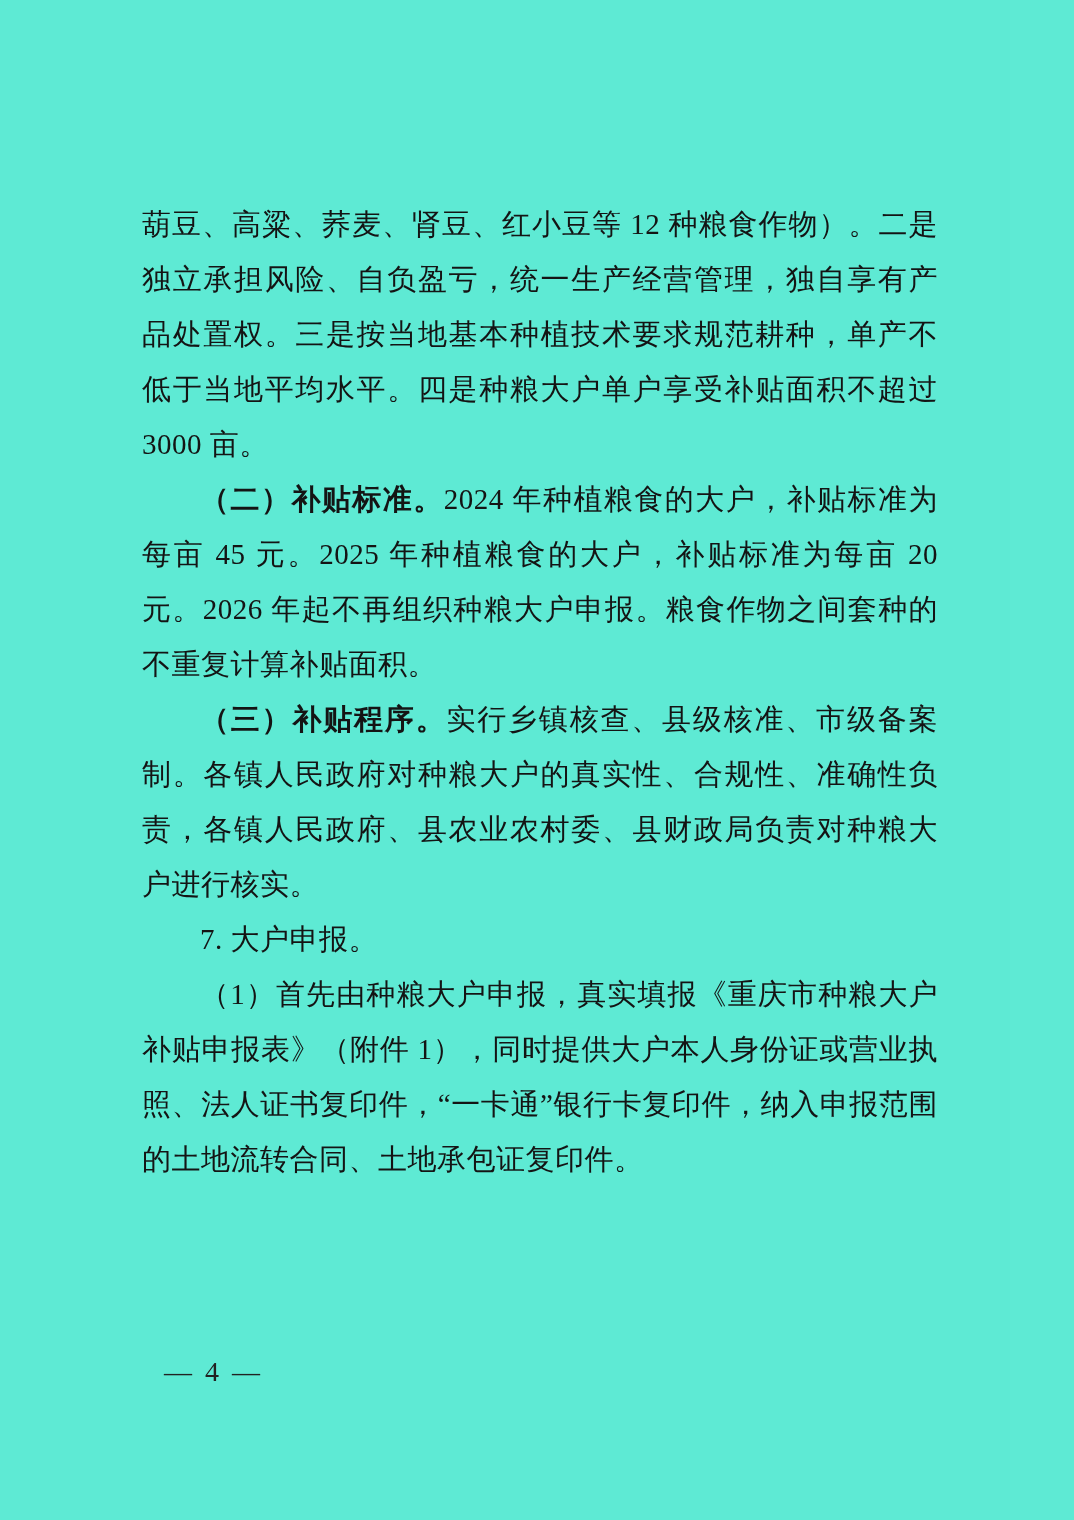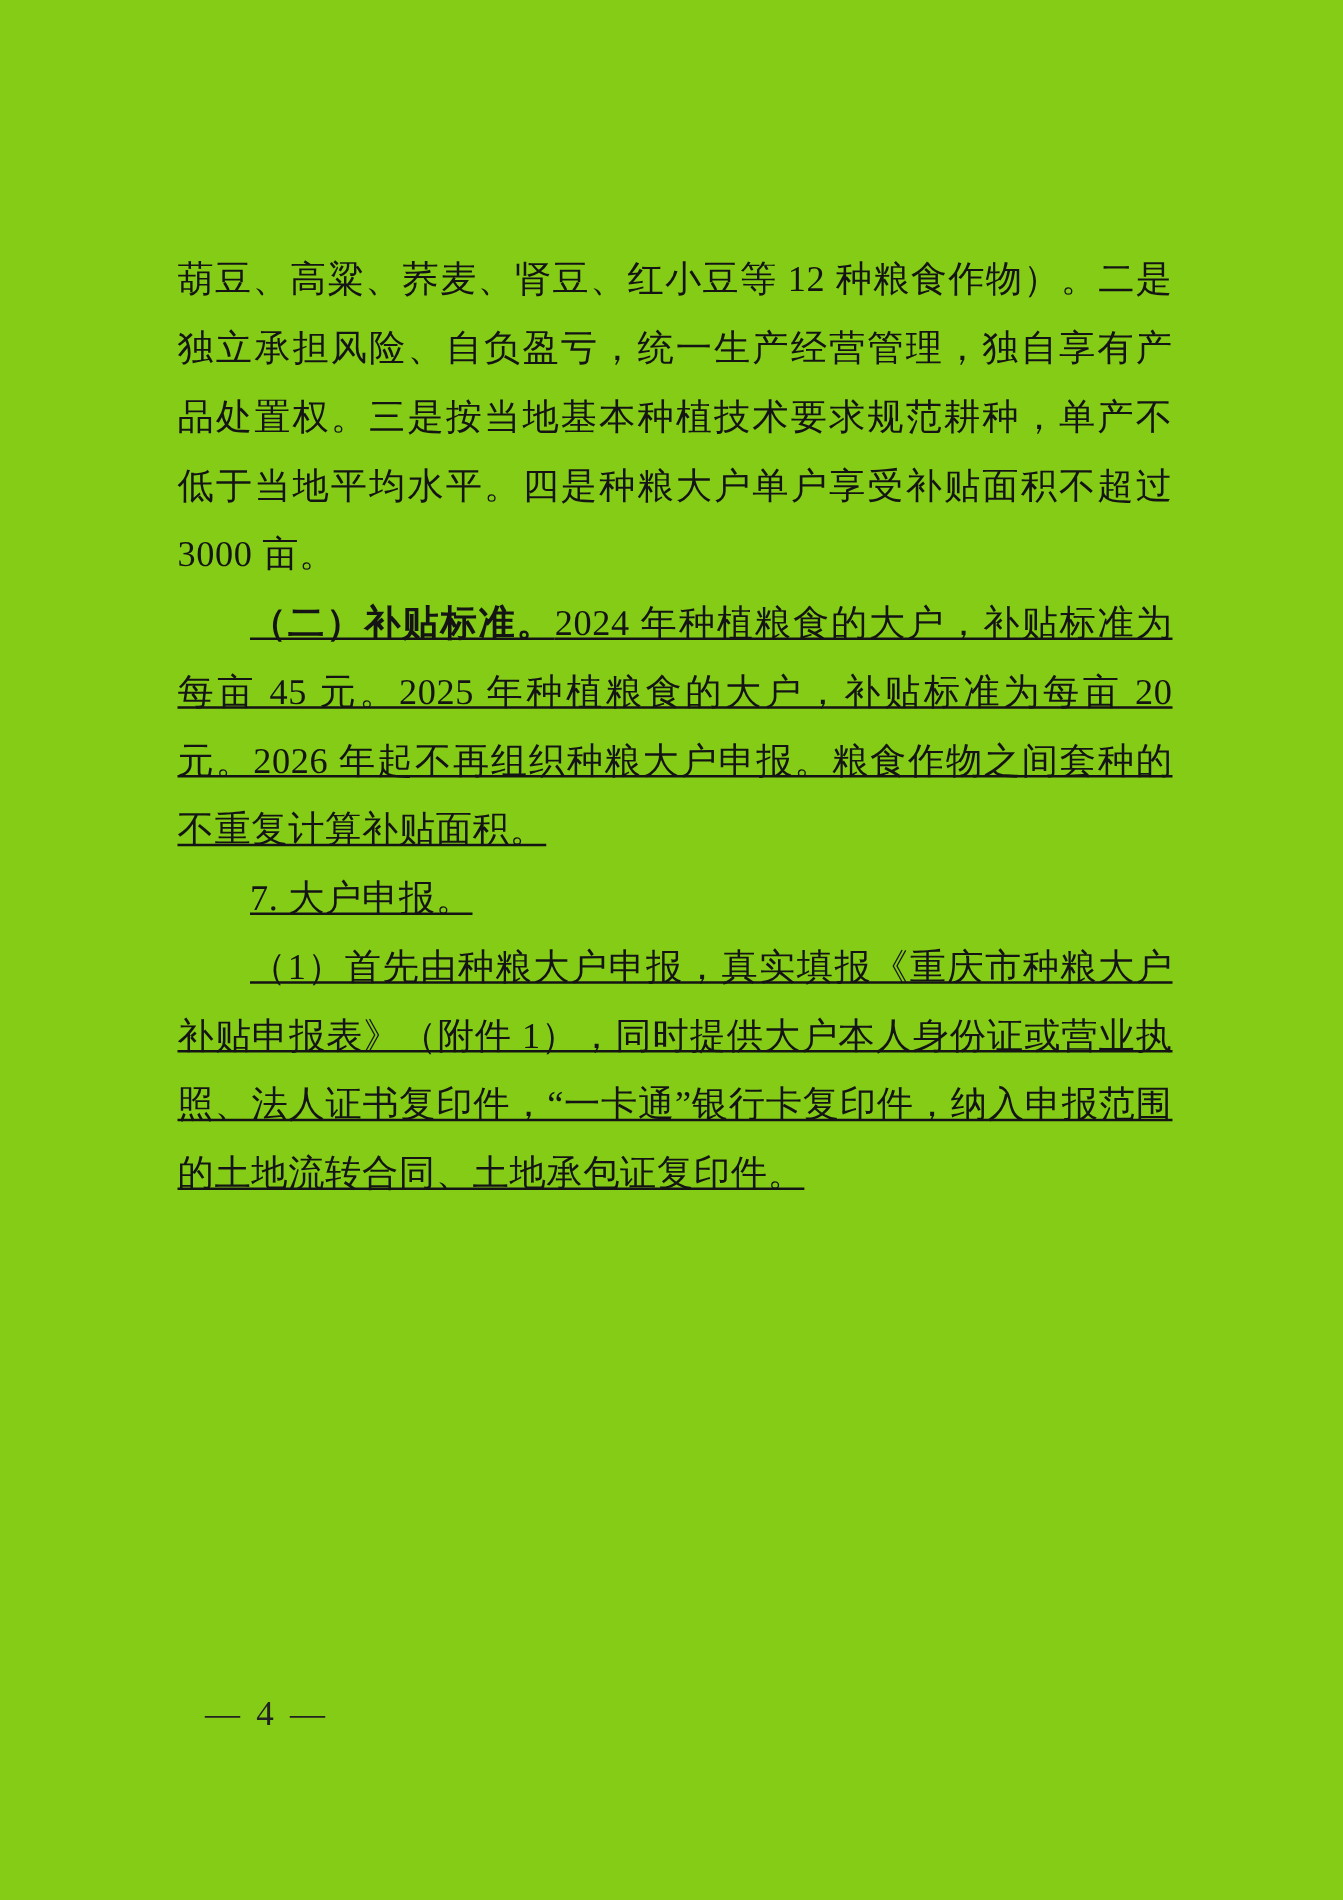--- a/index.html
+++ b/index.html
@@ -5,42 +5,41 @@
   html, body {
     margin: 0;
     padding: 0;
     background: #e8e8e8;
   }
   .page {
     position: relative;
     width: 1074px;
     height: 1520px;
     margin: 0 auto;
-    background: #84cc16;
+    background: #5eead4;
     overflow: hidden;
     font-family: "Liberation Serif", "DejaVu Serif", serif;
     color: #141414;
   }
   .body-text {
     position: absolute;
     left: 142px;
     top: 197px;
     width: 796px;
     font-size: 29px;
     line-height: 55px;
     text-align: justify;
     letter-spacing: 0.5px;
   }
   .para {
     margin: 0;
     padding: 0;
   }
   .para.indent {
     text-indent: 2em;
-    text-decoration: underline;
   }
   .run-bold {
     font-weight: bold;
   }
   .page-footer {
     position: absolute;
     left: 164px;
     top: 1354px;
     font-size: 28px;
     line-height: 36px;
@@ -52,20 +51,21 @@
 <body>
 
 <div class="page">
 
   <div class="body-text">
 
     <p class="para"><span>葫豆、高粱、荞麦、肾豆、红小豆等 12 种粮食作物）。二是独立承担风险、自负盈亏，统一生产经营管理，独自享有产品处置权。三是按当地基本种植技术要求规范耕种，单产不低于当地平均水平。四是种粮大户单户享受补贴面积不超过 3000 亩。</span></p>
 
     <p class="para indent"><span class="run-bold">（二）补贴标准。</span><span>2024 年种植粮食的大户，补贴标准为每亩 45 元。2025 年种植粮食的大户，补贴标准为每亩 20 元。2026 年起不再组织种粮大户申报。粮食作物之间套种的不重复计算补贴面积。</span></p>
 
+    <p class="para indent"><span class="run-bold">（三）补贴程序。</span><span>实行乡镇核查、县级核准、市级备案制。各镇人民政府对种粮大户的真实性、合规性、准确性负责，各镇人民政府、县农业农村委、县财政局负责对种粮大户进行核实。</span></p>
 
     <p class="para indent"><span>7. 大户申报。</span></p>
 
     <p class="para indent"><span>（1）首先由种粮大户申报，真实填报《重庆市种粮大户补贴申报表》（附件 1），同时提供大户本人身份证或营业执照、法人证书复印件，“一卡通”银行卡复印件，纳入申报范围的土地流转合同、土地承包证复印件。</span></p>
 
 
   </div>
 
   <div class="page-footer"><span>— 4 —</span></div>
 

